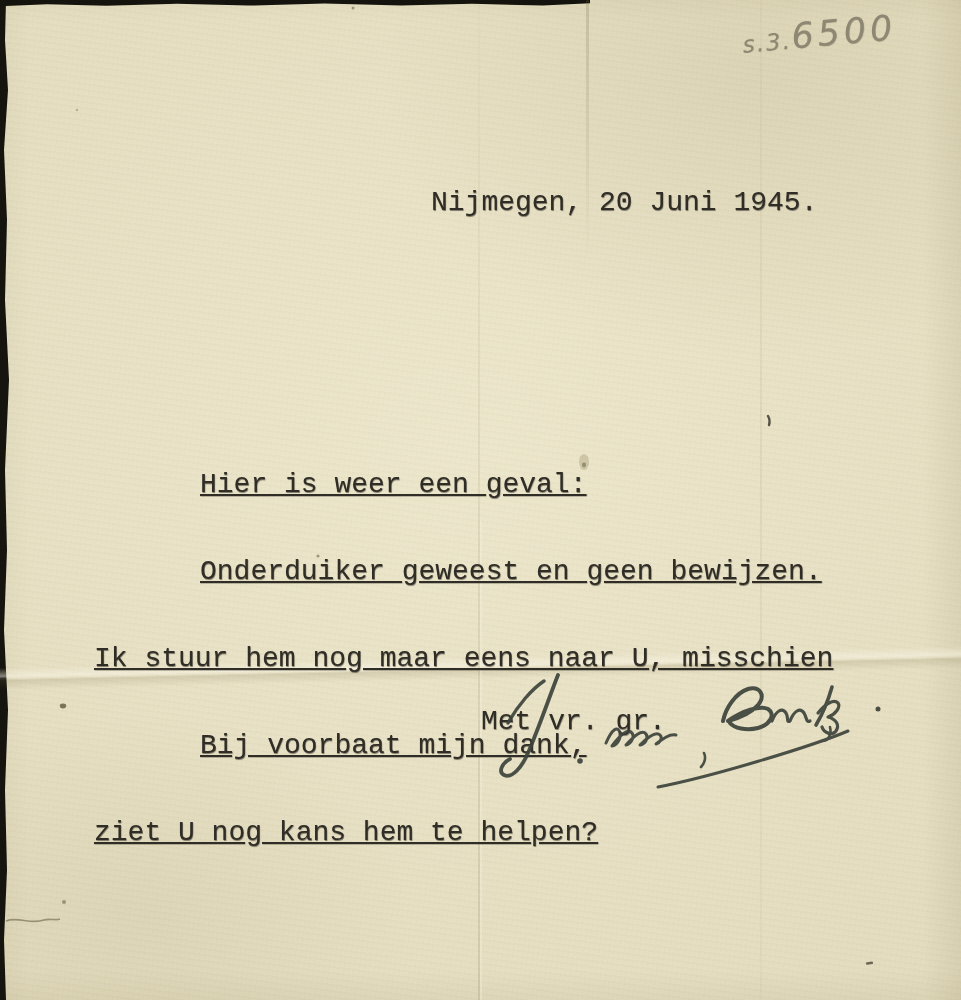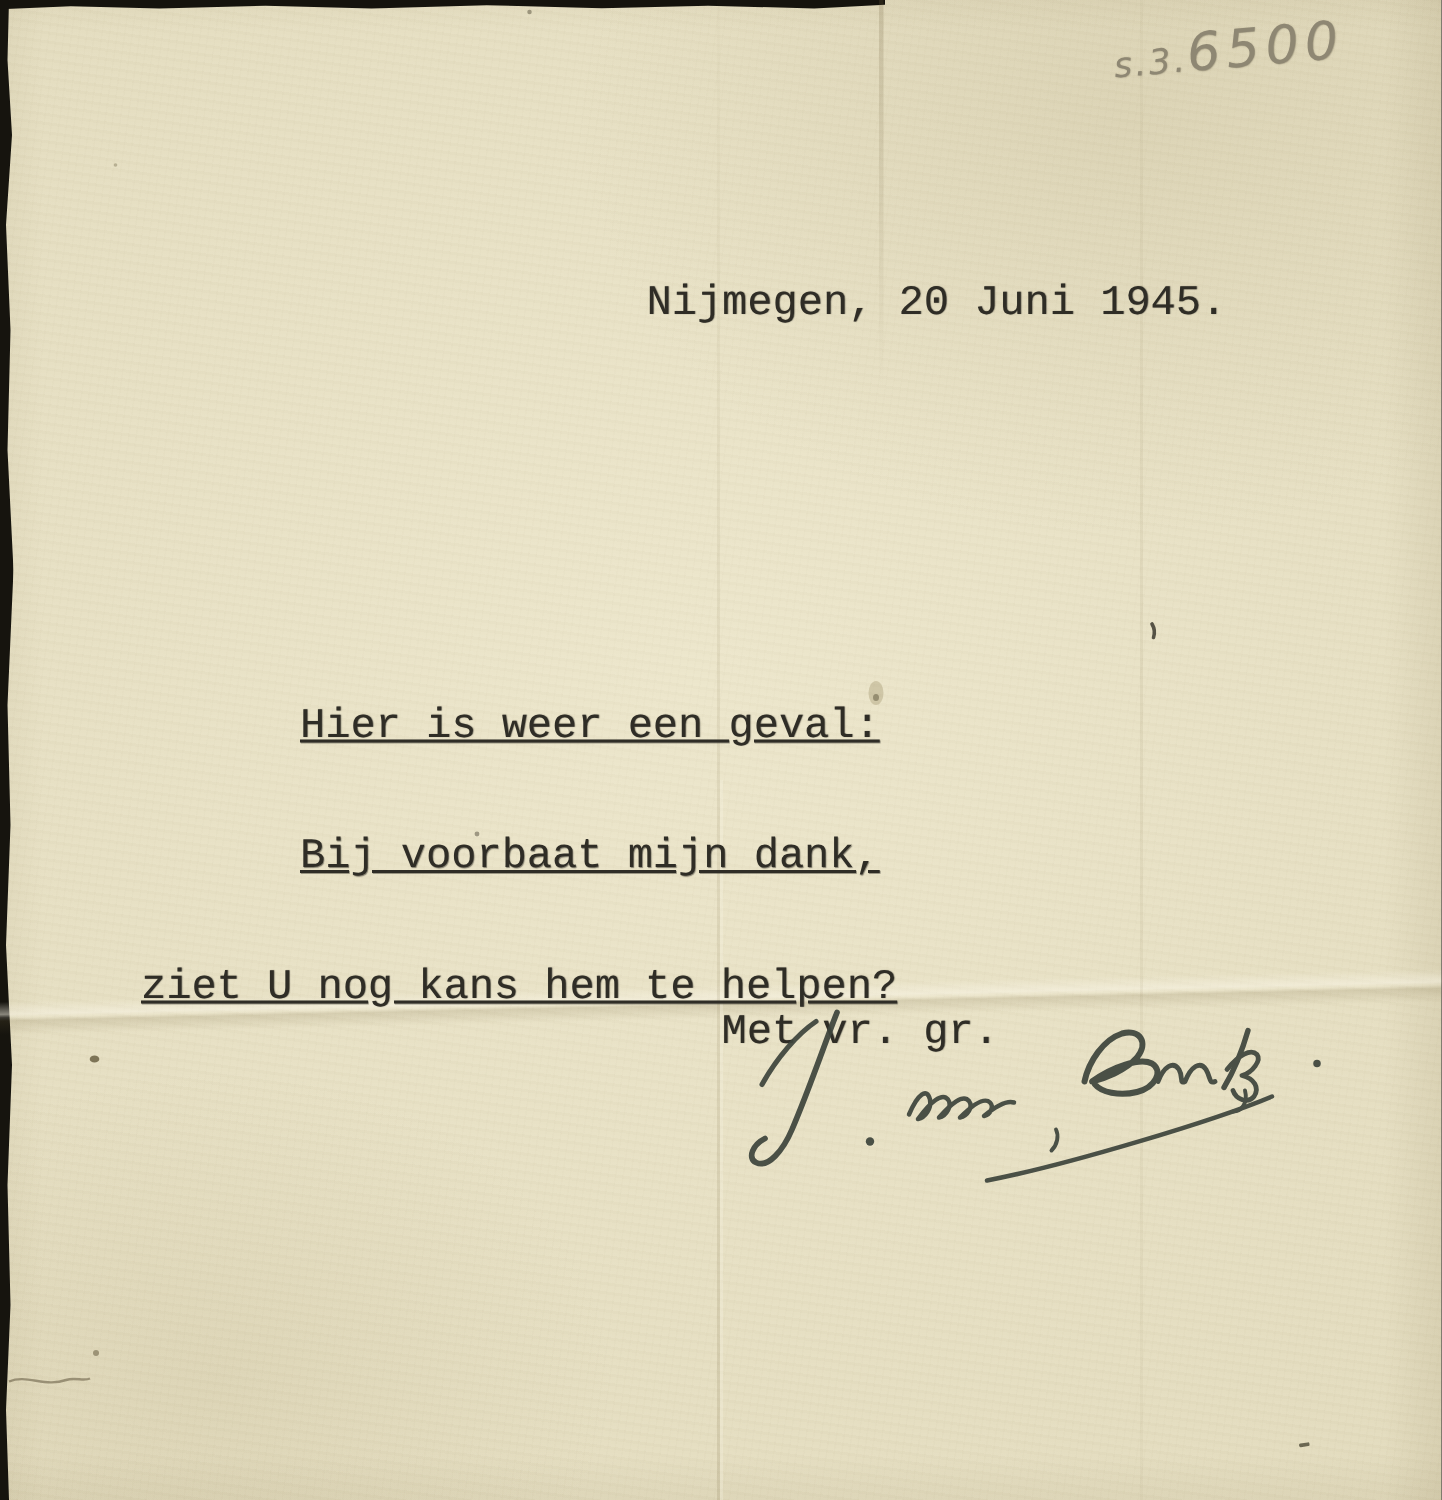--- a/index.html
+++ b/index.html
@@ -56,21 +56,21 @@
     font-size:28px;line-height:29px;
     color:#2f2d26;
     white-space:pre;
     text-shadow:0.5px 0.5px 0.7px rgba(44,42,34,0.55);
   }
   .date-line{left:431px;top:188px;font-family:Liberation Mono, monospace;}
   .salutation{left:114px;top:300px;}
   .letter-body{left:94px;top:412px;}
   .letter-body .line{height:29px;text-decoration:underline;}
   .letter-body .indent{padding-left:106px;}
-  .closing{left:481px;top:634px;margin-top:40px;}
+  .closing{left:481px;top:667px;margin-top:40px;}
   
   .pencil-annotation{
     position:absolute;left:742px;top:14px;
     transform:rotate(-5deg);
     color:#8e8773;
     font-family:"DejaVu Sans",sans-serif;
     font-style:italic;
     letter-spacing:2px;
     text-shadow:0.4px 0.4px 0.8px rgba(120,112,90,0.5);
     white-space:nowrap;
@@ -97,20 +97,22 @@
 
   <div class="pencil-annotation">
     <span class="prefix">s.3.</span><span class="number">6500</span>
   </div>
 
   <div class="typewritten date-line">Nijmegen, 20 Juni 1945.</div>
 
 
   <div class="typewritten letter-body">
     <div class="line indent">Hier is weer een geval:</div>
+    <div class="line indent">Onderduiker geweest en geen bewijzen.</div>
+    <div class="line">Ik stuur hem nog maar eens naar U, misschien</div>
     <div class="line indent">Bij voorbaat mijn dank,</div>
     <div class="line">ziet U nog kans hem te helpen?</div>
   </div>
 
   <div class="typewritten closing">Met vr. gr.</div>
 
   <svg class="signature-svg" role="img" width="420" height="130" viewBox="0 0 420 130" fill="none" stroke="#3d443c" stroke-linecap="round" stroke-linejoin="round" opacity="0.92" aria-label="H. van Benk.">
 
     <path d="M28,58 C38,40 52,24 64,16" stroke-width="3.4"></path>
     <path d="M78,10 C70,30 60,60 48,88 C42,102 32,114 24,110 C18,107 22,98 30,94" stroke-width="3.8"></path>

